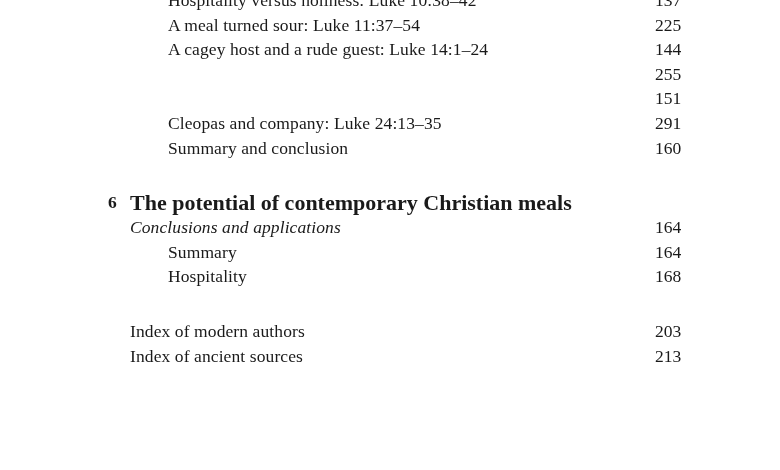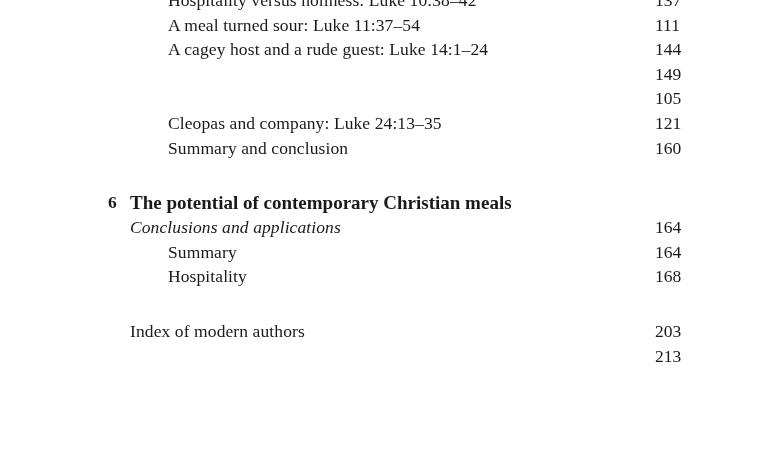--- a/index.html
+++ b/index.html
@@ -57,52 +57,52 @@
   }
   .chapter-head .num {
     position: absolute;
     left: 108px;
     font-size: 17.5px;
     font-weight: bold;
   }
   .chapter-head .title {
     position: absolute;
     left: 130px;
-    font-size: 19px;
+    font-size: 22px;
     font-weight: bold;
   }
 </style>
 </head>
 <body>
 
 <div class="page">
 
   <div class="toc">
 
     <div class="row lvl-entry">
       <span class="label">Hospitality versus holiness: Luke 10:38–42</span>
       <span class="page-num">137</span>
     </div>
     <div class="row lvl-entry">
       <span class="label">A meal turned sour: Luke 11:37–54</span>
-      <span class="page-num">111</span>
+      <span class="page-num">225</span>
     </div>
     <div class="row lvl-entry">
       <span class="label">A cagey host and a rude guest: Luke 14:1–24</span>
       <span class="page-num">144</span>
     </div>
     <div class="row lvl-entry">
-      <span class="page-num">149</span>
+      <span class="page-num">255</span>
     </div>
     <div class="row lvl-entry">
-      <span class="page-num">105</span>
+      <span class="page-num">151</span>
     </div>
     <div class="row lvl-entry">
       <span class="label">Cleopas and company: Luke 24:13–35</span>
-      <span class="page-num">121</span>
+      <span class="page-num">291</span>
     </div>
     <div class="row lvl-entry">
       <span class="label">Summary and conclusion</span>
       <span class="page-num">160</span>
     </div>
 
     <div class="spacer-lg"></div>
 
     <div class="chapter-head">
       <span class="num">6</span>
@@ -123,17 +123,18 @@
       <span class="page-num">168</span>
     </div>
 
     <div class="spacer-lg"></div>
 
     <div class="row lvl-flush">
       <span class="label">Index of modern authors</span>
       <span class="page-num">203</span>
     </div>
     <div class="row lvl-flush">
+      <span class="label">Index of ancient sources</span>
       <span class="page-num">213</span>
     </div>
 
   </div>
 </div>
 
 </body></html>

